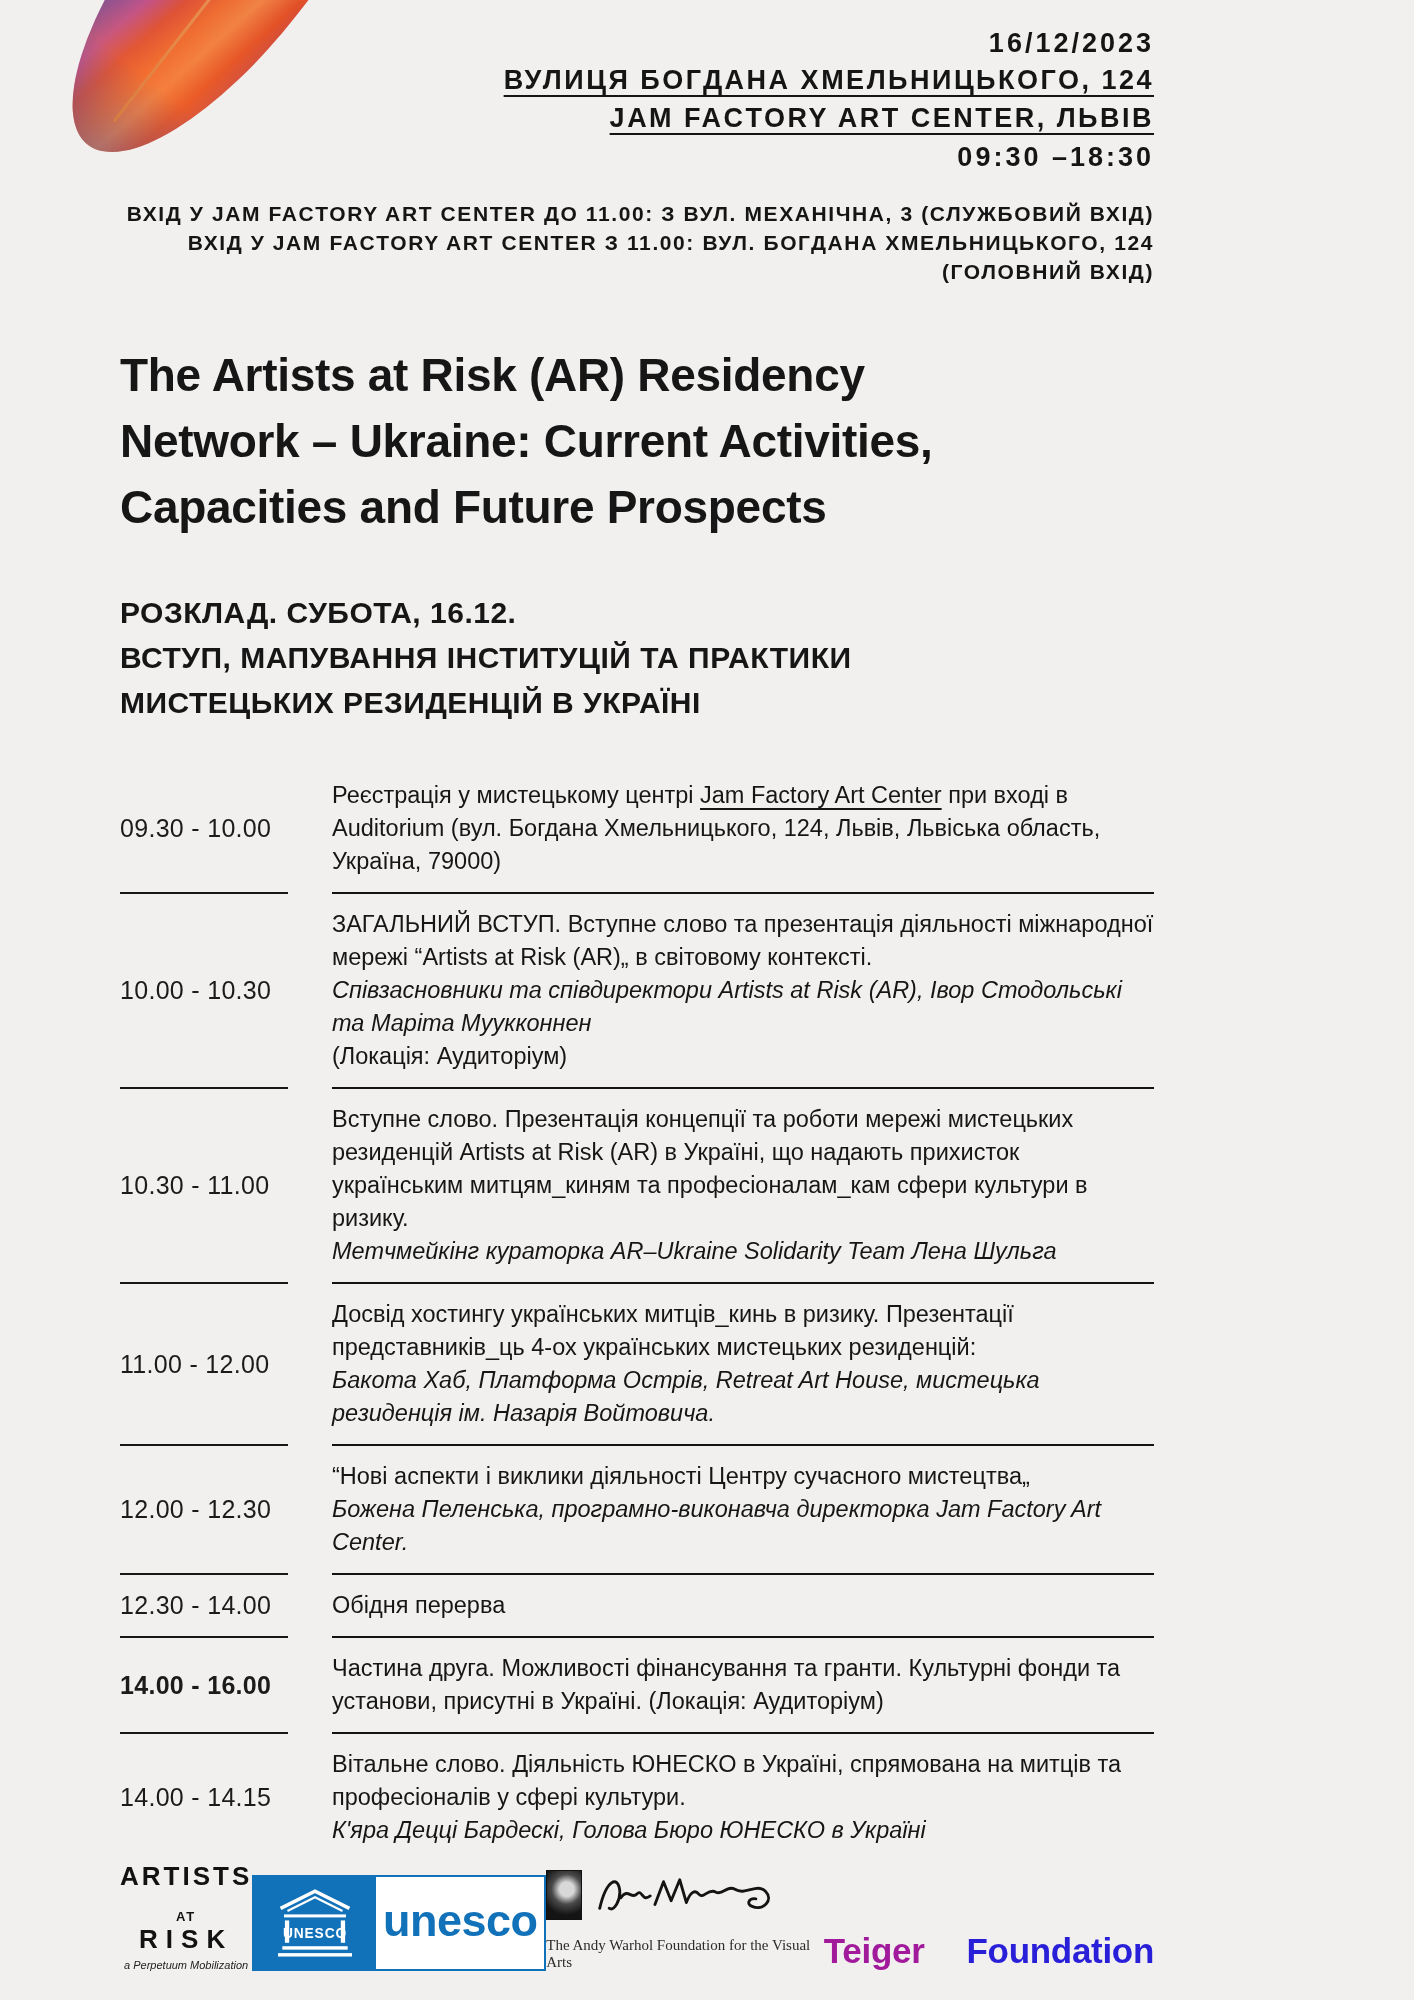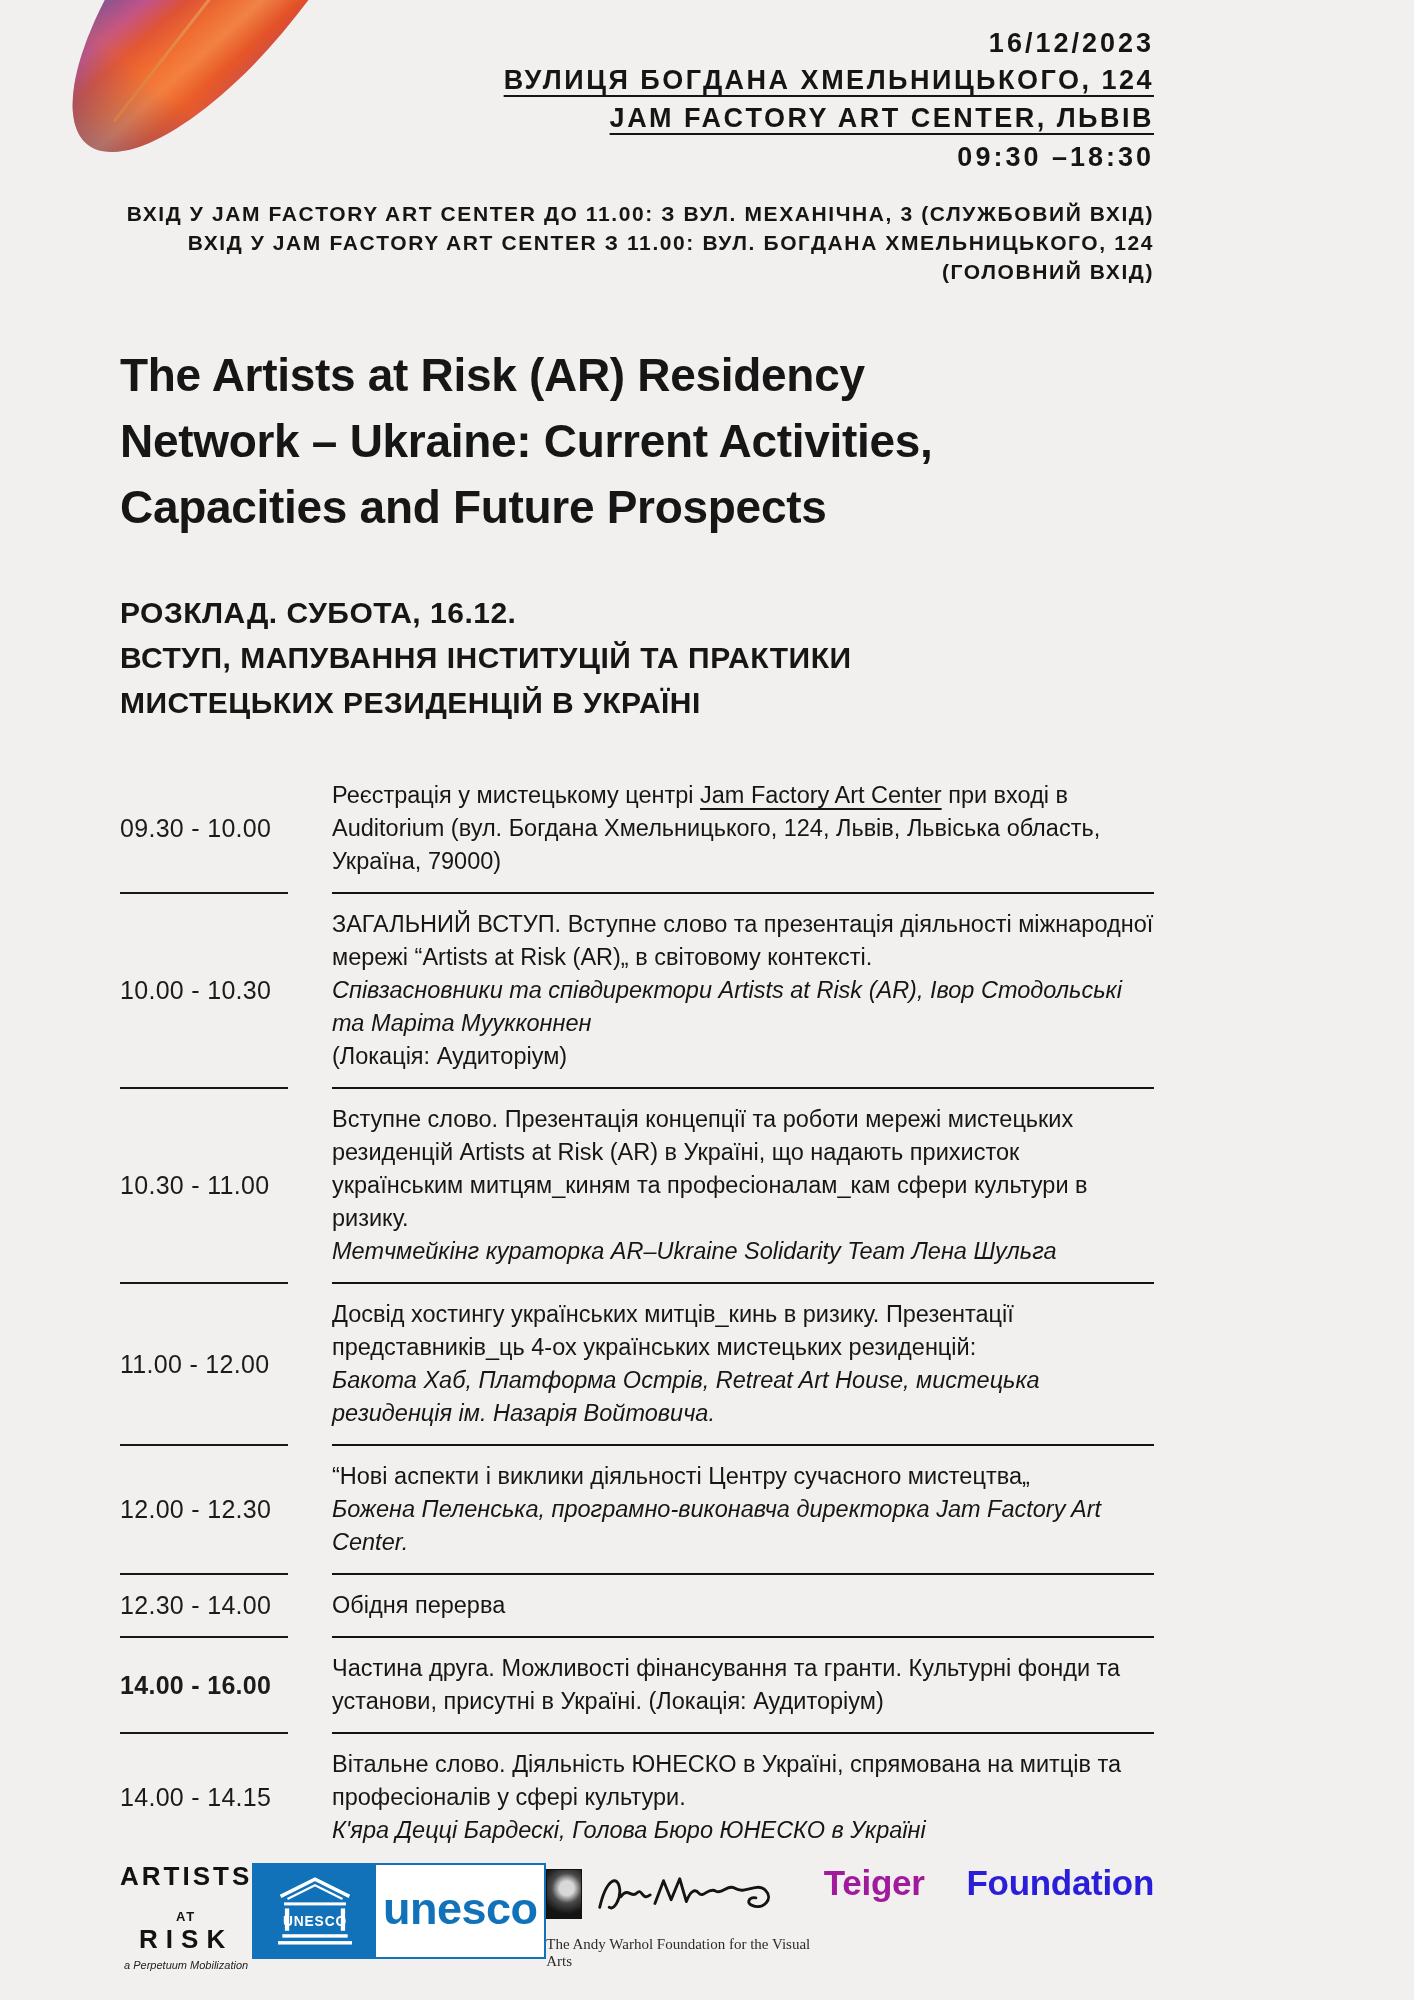--- a/index.html
+++ b/index.html
@@ -88,21 +88,21 @@
   .desc{ font-size:23.5px; line-height:33px; color:#161616; }
   .para{ margin:0; }
   .credit{ font-style:italic; }
   .inline-link{
     color:inherit; text-decoration:underline;
     text-decoration-thickness:2px; text-underline-offset:5px; cursor:pointer;
   }
 
   
   .footer{ margin-top:auto; }
-  .logos{ display:flex; align-items:flex-start; justify-content:space-between; }
+  .logos{ display:flex; align-items:flex-end; justify-content:space-between; }
   
   .logo-ar{ text-align:center; color:#121212; }
   .ar-line1{ font-size:26px; font-weight:800; letter-spacing:3px; line-height:26px; }
   .ar-line2{ font-size:13px; font-weight:800; letter-spacing:2px; margin-top:20px; }
   .ar-line3{ font-size:26px; font-weight:800; letter-spacing:8px; margin-top:2px; line-height:26px; }
   .ar-tag{ font-size:11px; font-style:italic; margin-top:7px; color:#222; }
   
   .logo-unesco{ display:flex; border:2px solid #1272b9; background:#fff; }
   .unesco-emblem{
     width:122px; height:92px; background:#1272b9;

